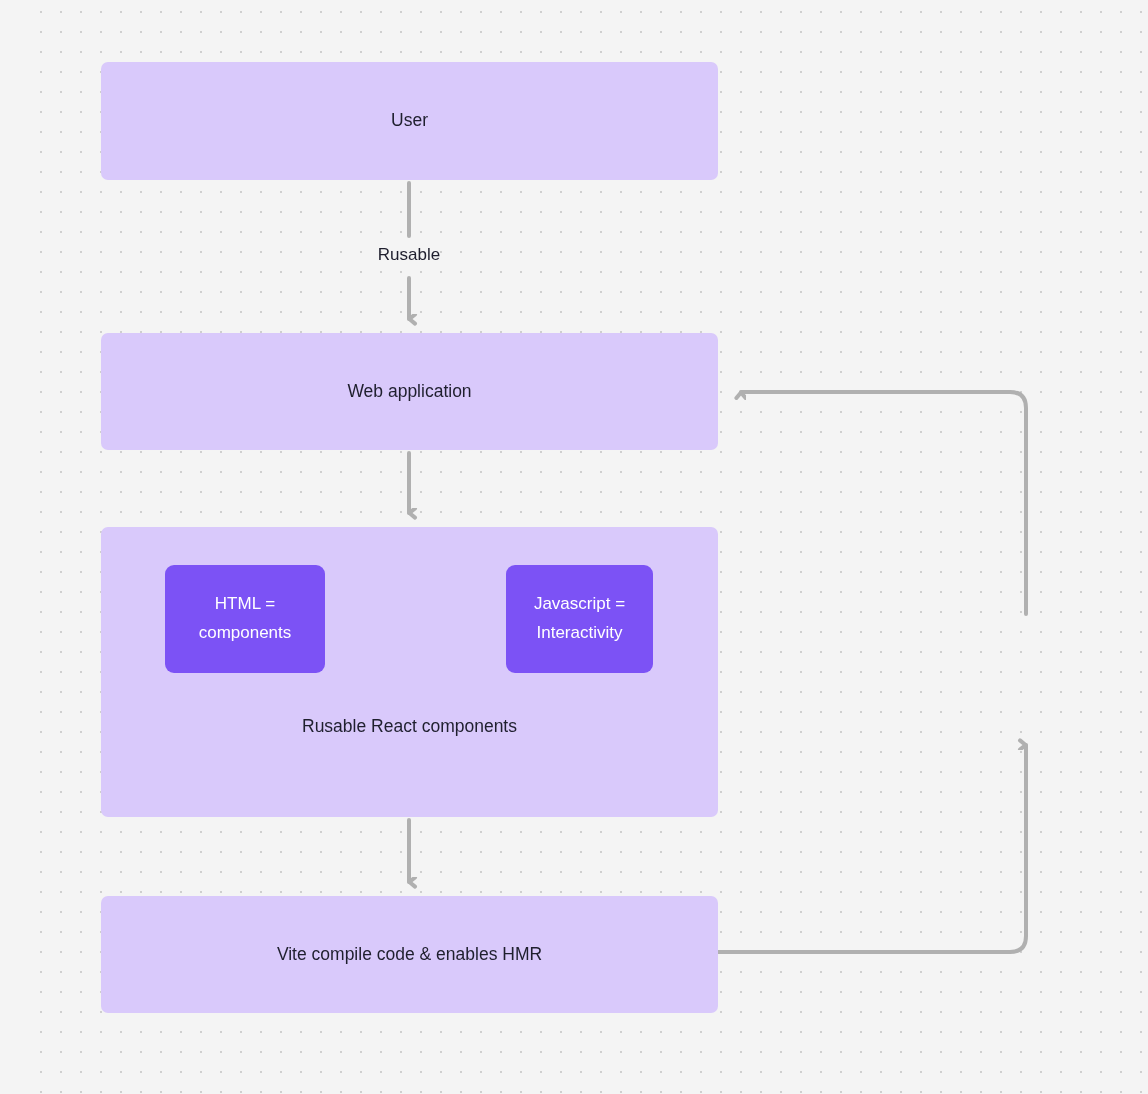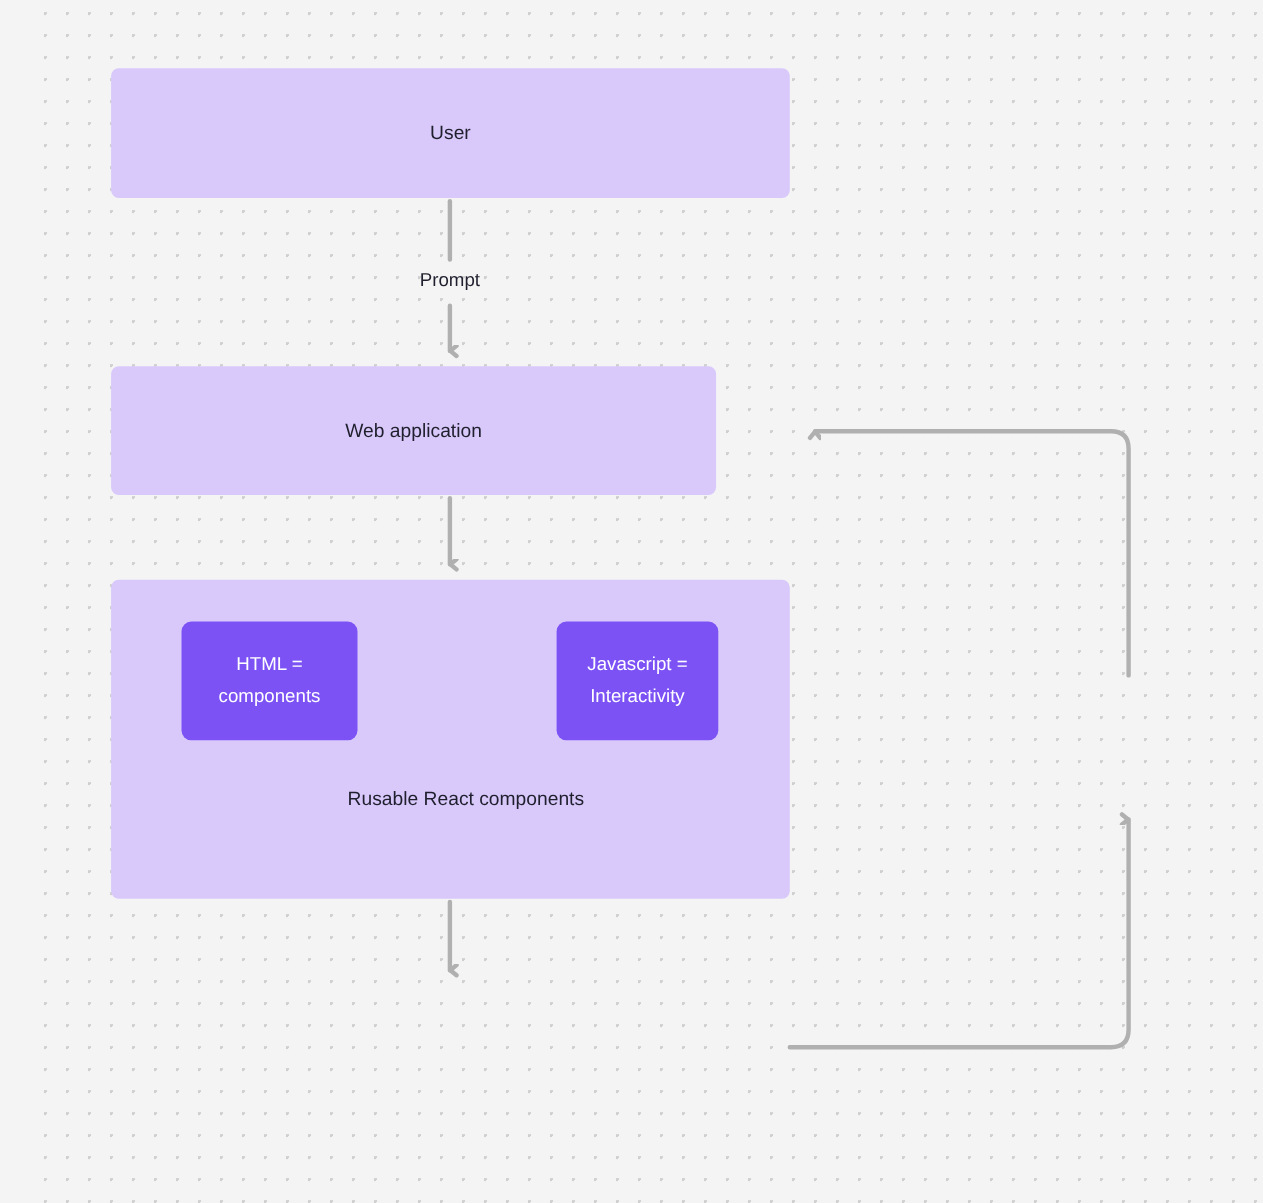--- a/index.html
+++ b/index.html
@@ -33,21 +33,21 @@
     border-radius: 7px;
     display: flex;
     align-items: center;
     justify-content: center;
     color: #1f1f2e;
     font-size: 17.5px;
     line-height: 1.35;
     text-align: center;
   }
   .node-user      { left: 72px;  top: 62px;  width: 617px; height: 118px; }
-  .node-webapp    { left: 72px;  top: 333px; width: 550px; height: 117px; }
+  .node-webapp    { left: 72px;  top: 333px; width: 617px; height: 117px; }
   .node-react     { left: 72px;  top: 527px; width: 617px; height: 290px;
                     align-items: flex-start; justify-content: flex-start; }
   .node-vite      { left: 72px;  top: 896px; width: 617px; height: 117px; }
   .node-render    { left: 903px; top: 615px; width: 189px; height: 112px; }
 
   .react-inner {
     position: absolute;
     left: 0; top: 0;
     width: 617px;
     height: 290px;
@@ -72,21 +72,20 @@
   .chip-js   { left: 405px; width: 147px; }
 
   .react-caption {
     position: absolute;
     left: 0;
     top: 188px;
     width: 617px;
     text-align: center;
     font-size: 17.5px;
     color: #1f1f2e;
-    padding-left: 14px;
   }
 
   .edge-label {
     position: absolute;
     font-size: 17px;
     color: #1f1f2e;
     text-align: center;
     white-space: nowrap;
   }
   .label-prompt { left: 316px; top: 245px; width: 128px; }
@@ -116,33 +115,36 @@
 
     <path d="M 689 952 L 981 952 Q 997 952 997 936 L 997 745" fill="none" stroke="#b0b0b0" stroke-width="4" stroke-linecap="round" stroke-linejoin="round" marker-end="url(#arrowgen)"></path>
 
     <path d="M 997 614 L 997 408 Q 997 392 981 392 L 712 392" fill="none" stroke="#b0b0b0" stroke-width="4" stroke-linecap="round" stroke-linejoin="round" marker-end="url(#arrowgen)"></path>
   </svg>
 
   <div class="node node-user">
     <span>User</span>
   </div>
 
-  <div class="edge-label label-prompt">Prompt</div>
+  <div class="edge-label label-prompt">Rusable</div>
 
   <div class="node node-webapp">
     <span>Web application</span>
   </div>
 
   <div class="node node-react">
     <div class="react-inner">
       <div class="chip chip-html">
         <span><span>HTML =</span><br><span>components</span></span>
       </div>
       <div class="chip chip-js">
         <span><span>Javascript =</span><br><span>Interactivity</span></span>
       </div>
       <div class="react-caption">Rusable React components</div>
     </div>
   </div>
 
+  <div class="node node-vite">
+    <span>Vite compile code &amp; enables HMR</span>
+  </div>
 
 
 </div>
 
 </body></html>

